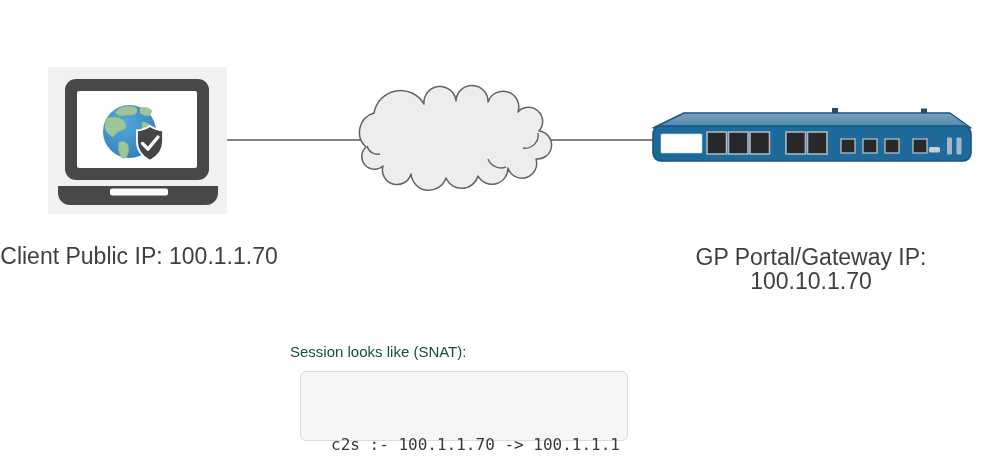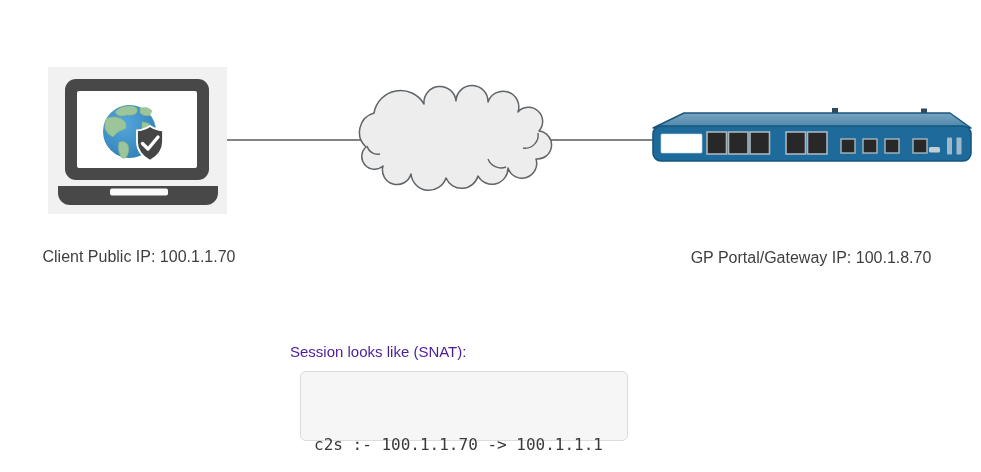--- a/index.html
+++ b/index.html
@@ -5,33 +5,33 @@
   html,body { margin:0; padding:0; background:#ffffff; }
   .canvas {
     position:relative; width:981px; height:472px; background:#ffffff;
     font-family:"Liberation Sans", sans-serif; overflow:hidden;
   }
   .diagram-svg { position:absolute; left:0; top:0; }
 
   
   .ip-label {
     position:absolute; text-align:center;
-    font-size:16px; line-height:23.5px; color:var(--c-text, #3f3f3f);
+    font-size:23px; line-height:23.5px; color:var(--c-text, #3f3f3f);
   }
   .client-label  { left:0px;   top:245px; width:278px; }
   .gateway-label { left:655px; top:246px; width:312px; }
   .session-heading {
     position:absolute; left:290px; top:343px;
-    font-size:15px; color:#4c1d95;
+    font-size:15px; color:#14532d;
   }
   .code-box {
     position:absolute; left:300px; top:371px; width:328px; height:70px;
     box-sizing:border-box; background:var(--c-code_box_bg, #f6f6f7);
     border:1px solid var(--c-code_box_border, #dcdcdc); border-radius:6px;
-    padding:10px 8px 0 13px;
+    padding:10px 8px 0 30px;
     font-family:"DejaVu Sans Mono", monospace;
     font-size:16px; line-height:25px; color:#3a3a3a; white-space:pre;
   }
 
   
   .link-line   { stroke:#5a5a5a; stroke-width:1.3; }
   .cloud       { fill:var(--c-cloud_fill, #ededed); stroke:var(--c-cloud_stroke, #5f6468); stroke-width:1.5; stroke-linejoin:round; }
   .cloud-curl  { fill:none; stroke:var(--c-cloud_stroke, #5f6468); stroke-width:1.4; }
   .client-bg   { fill:#f1f1f1; }
   .laptop-body { fill:var(--c-laptop_body, #484848); }
@@ -134,21 +134,21 @@
       <rect class="fw-bar" x="947" y="137.5" width="5" height="17" rx="1"></rect>
       <rect class="fw-bar" x="956.5" y="137.5" width="5" height="17" rx="1"></rect>
     </g>
   </svg>
 
   <div class="ip-label client-label">
     <div>Client Public IP: 100.1.1.70</div>
   </div>
 
   <div class="ip-label gateway-label">
-    <div>GP Portal/Gateway IP: 100.1.8.70</div>
+    <div>GP Portal/Gateway IP: 100.10.1.70</div>
   </div>
 
   <div class="session-heading">Session looks like (SNAT):</div>
 
   <div class="code-box">
     <div>c2s :- 100.1.1.70 -&gt; 100.1.1.1</div>
     
   </div>
 
 </div>

